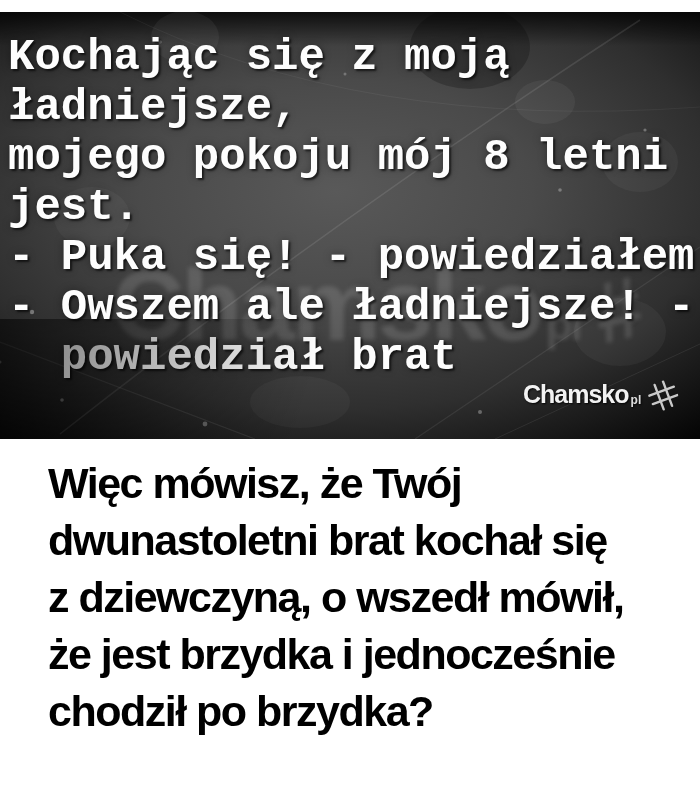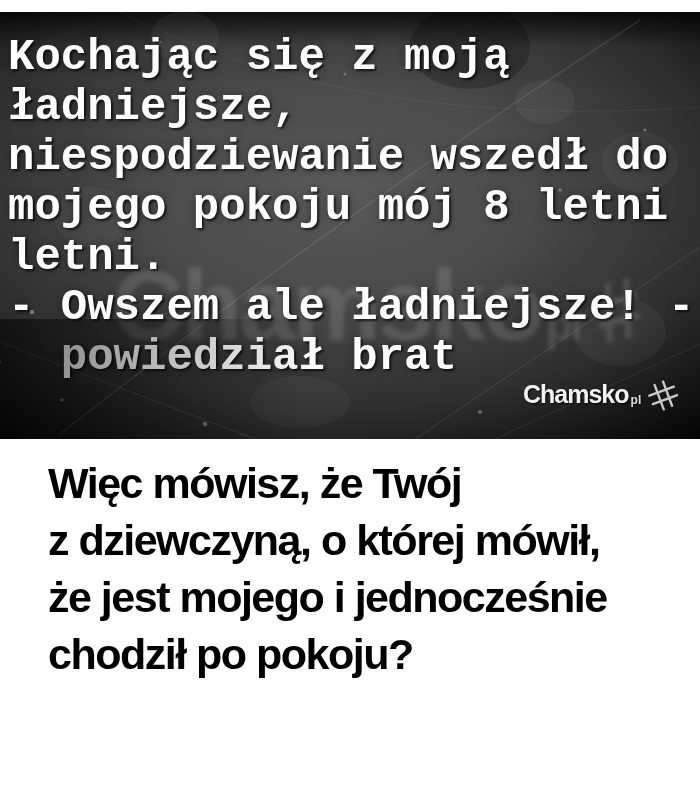--- a/index.html
+++ b/index.html
@@ -119,41 +119,42 @@
       <circle cx="90,5" cy="350" r="1.5" fill="rgba(255,255,255,0.25)"></circle>
     </svg>
 
     <div class="watermark">
       <span class="wm-name">Chamsko</span><span class="wm-tld">pl</span><span class="wm-hash">#</span>
     </div>
 
     <div class="meme-text">
       <div class="meme-line">Kochając się z moją</div>
       <div class="meme-line">ładniejsze,</div>
-      <div class="meme-line">niespodziewanie wszedł do</div>
       <div class="meme-line">mojego pokoju mój 8 letni</div>
-      <div class="meme-line">letni.</div>
+      <div class="meme-line">jest.</div>
+      <div class="meme-line">- Puka się! - powiedziałem</div>
       <div class="meme-line">- Owszem ale ładniejsze! -</div>
       <div class="meme-line">  powiedział brat</div>
     </div>
 
     <div class="brand">
       <span class="brand-name">Chamsko</span>
       <span class="brand-tld">pl</span>
       <svg class="brand-hash" width="30" height="30" viewBox="0 0 30 30" xmlns="http://www.w3.org/2000/svg">
         <g stroke="#e8e8e8" stroke-width="2.4" stroke-linecap="round">
           <line x1="10" y1="2" x2="12" y2="28"></line>
           <line x1="19" y1="1" x2="21" y2="27"></line>
           <line x1="2" y1="11" x2="28" y2="9"></line>
           <line x1="3" y1="20" x2="29" y2="18"></line>
         </g>
       </svg>
     </div>
   </div>
 
   <div class="comment">
     <div class="comment-line">Więc mówisz, że Twój</div>
-    <div class="comment-line">z dziewczyną, o której mówił,</div>
-    <div class="comment-line">że jest mojego i jednocześnie</div>
-    <div class="comment-line">chodził po pokoju?</div>
+    <div class="comment-line">dwunastoletni brat kochał się</div>
+    <div class="comment-line">z dziewczyną, o wszedł mówił,</div>
+    <div class="comment-line">że jest brzydka i jednocześnie</div>
+    <div class="comment-line">chodził po brzydka?</div>
   </div>
 
 </div>
 
 </body></html>

